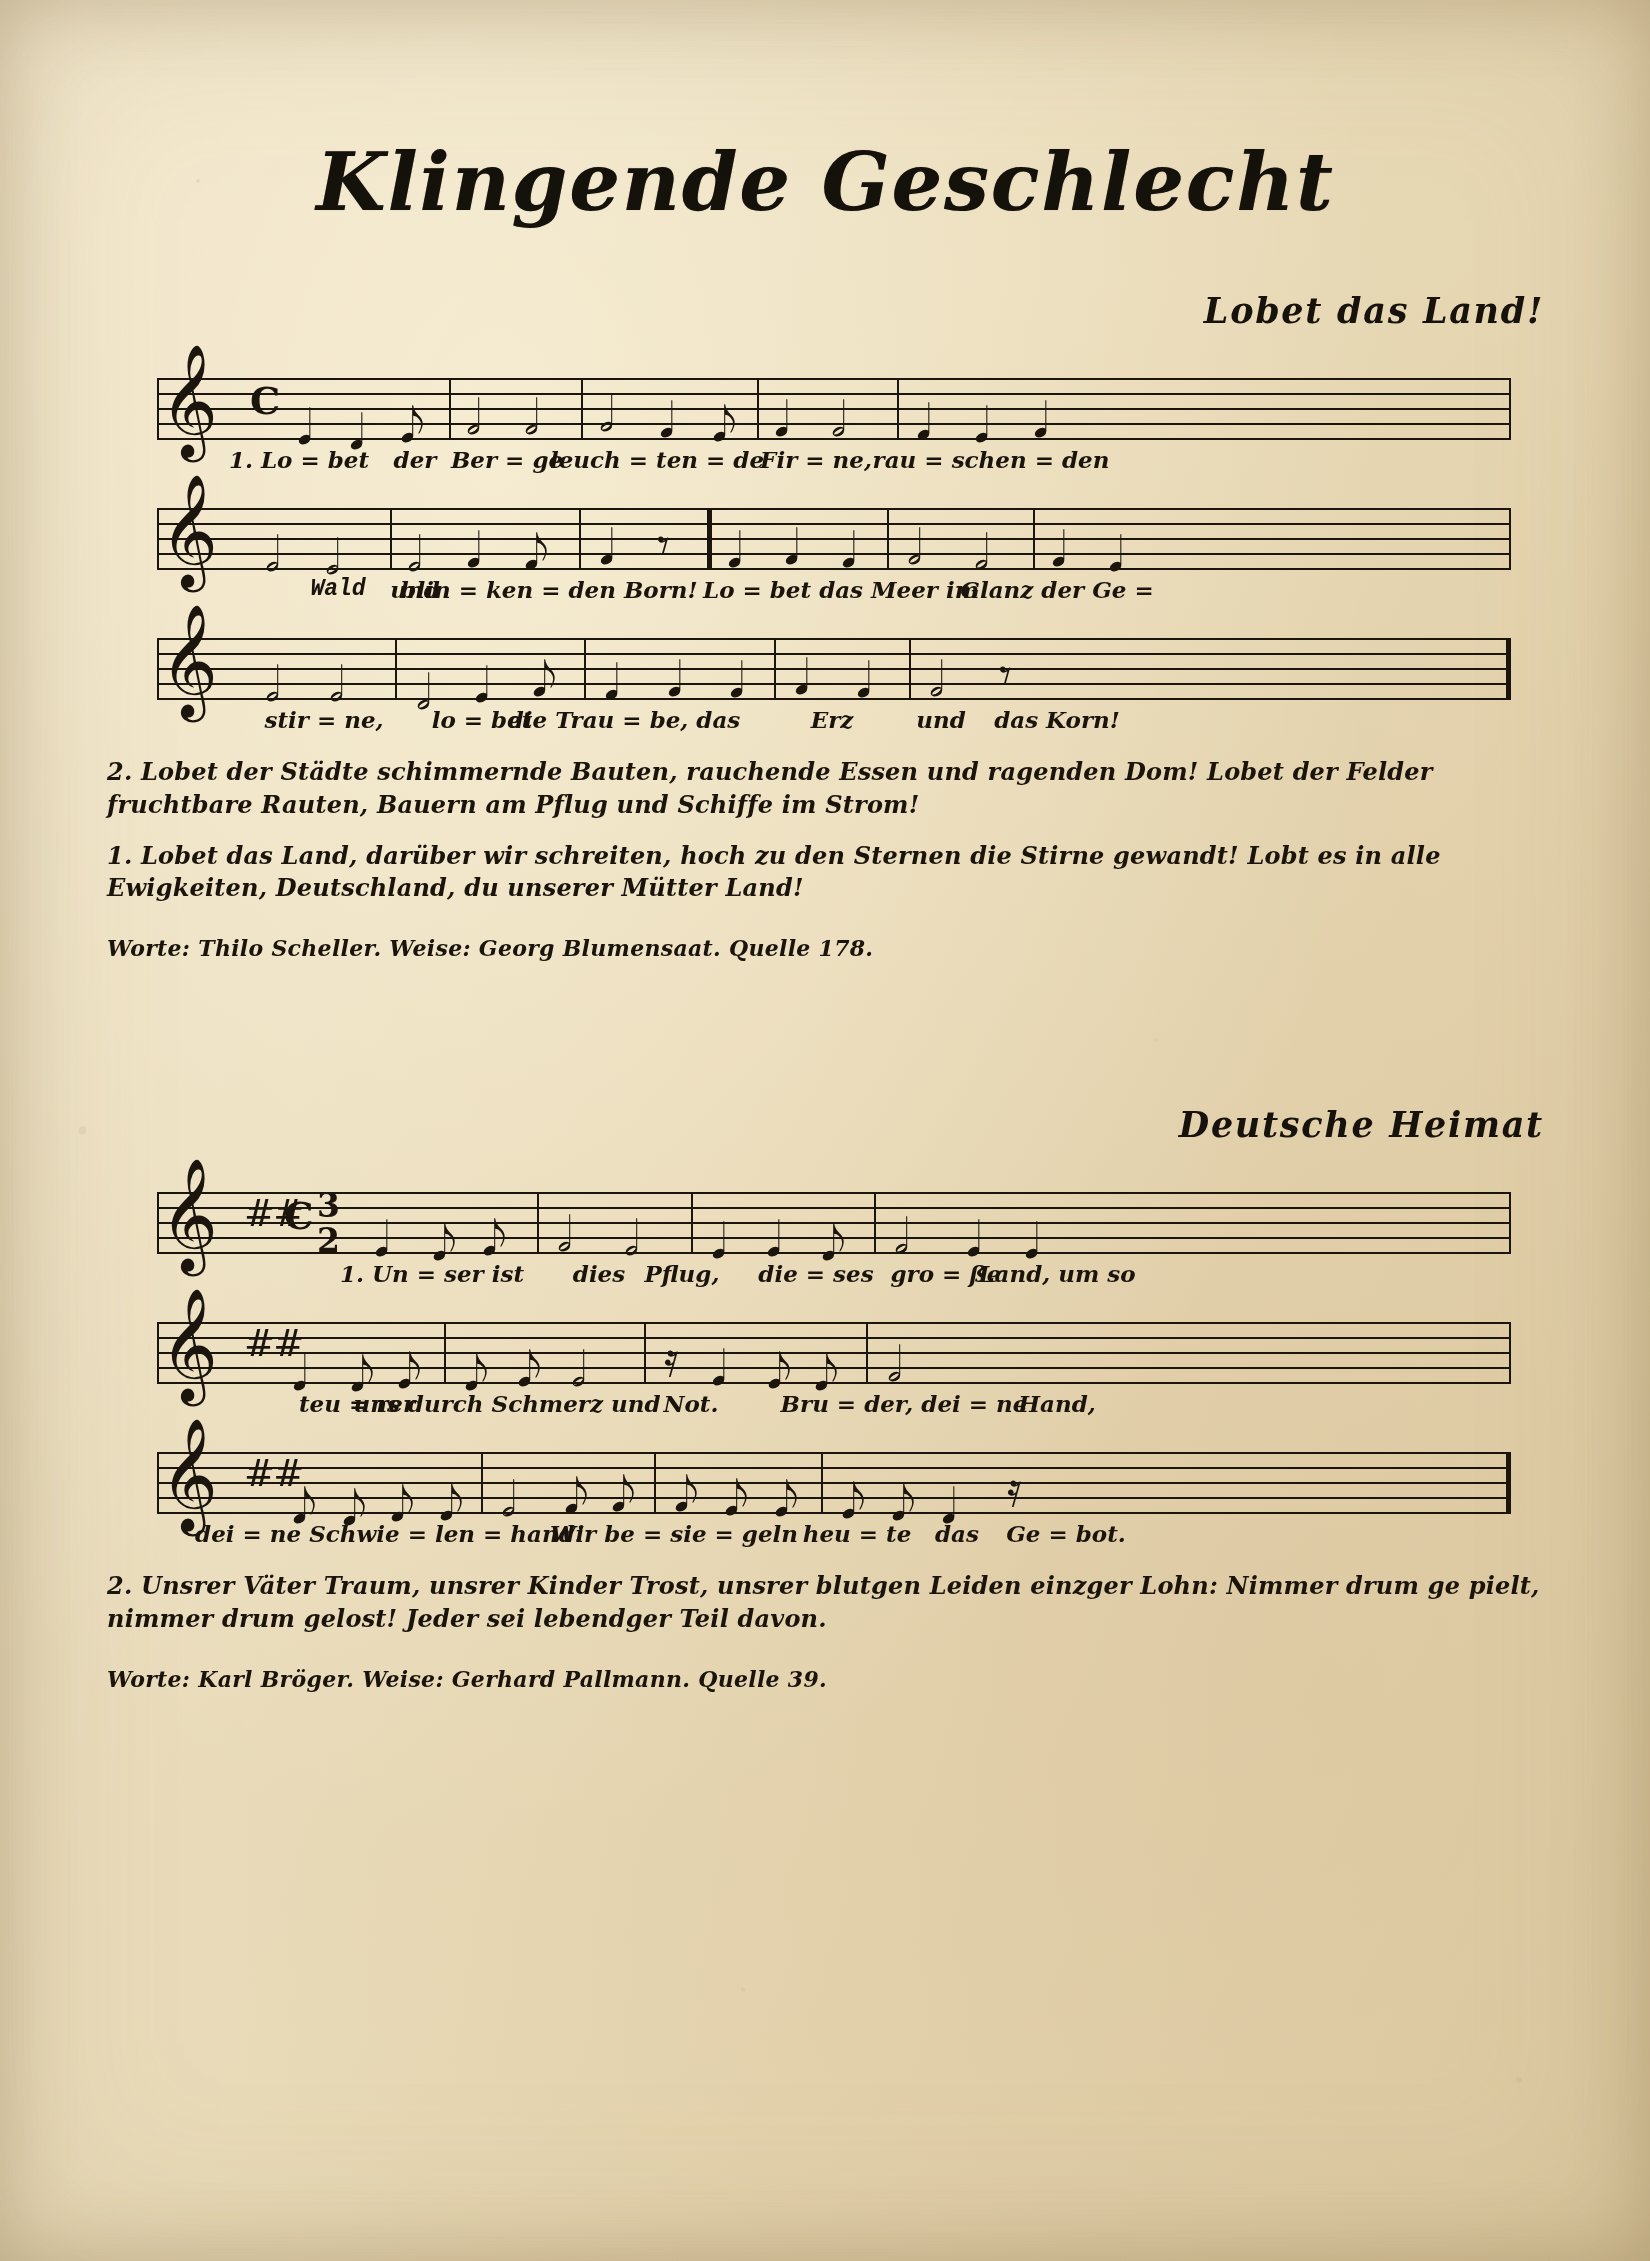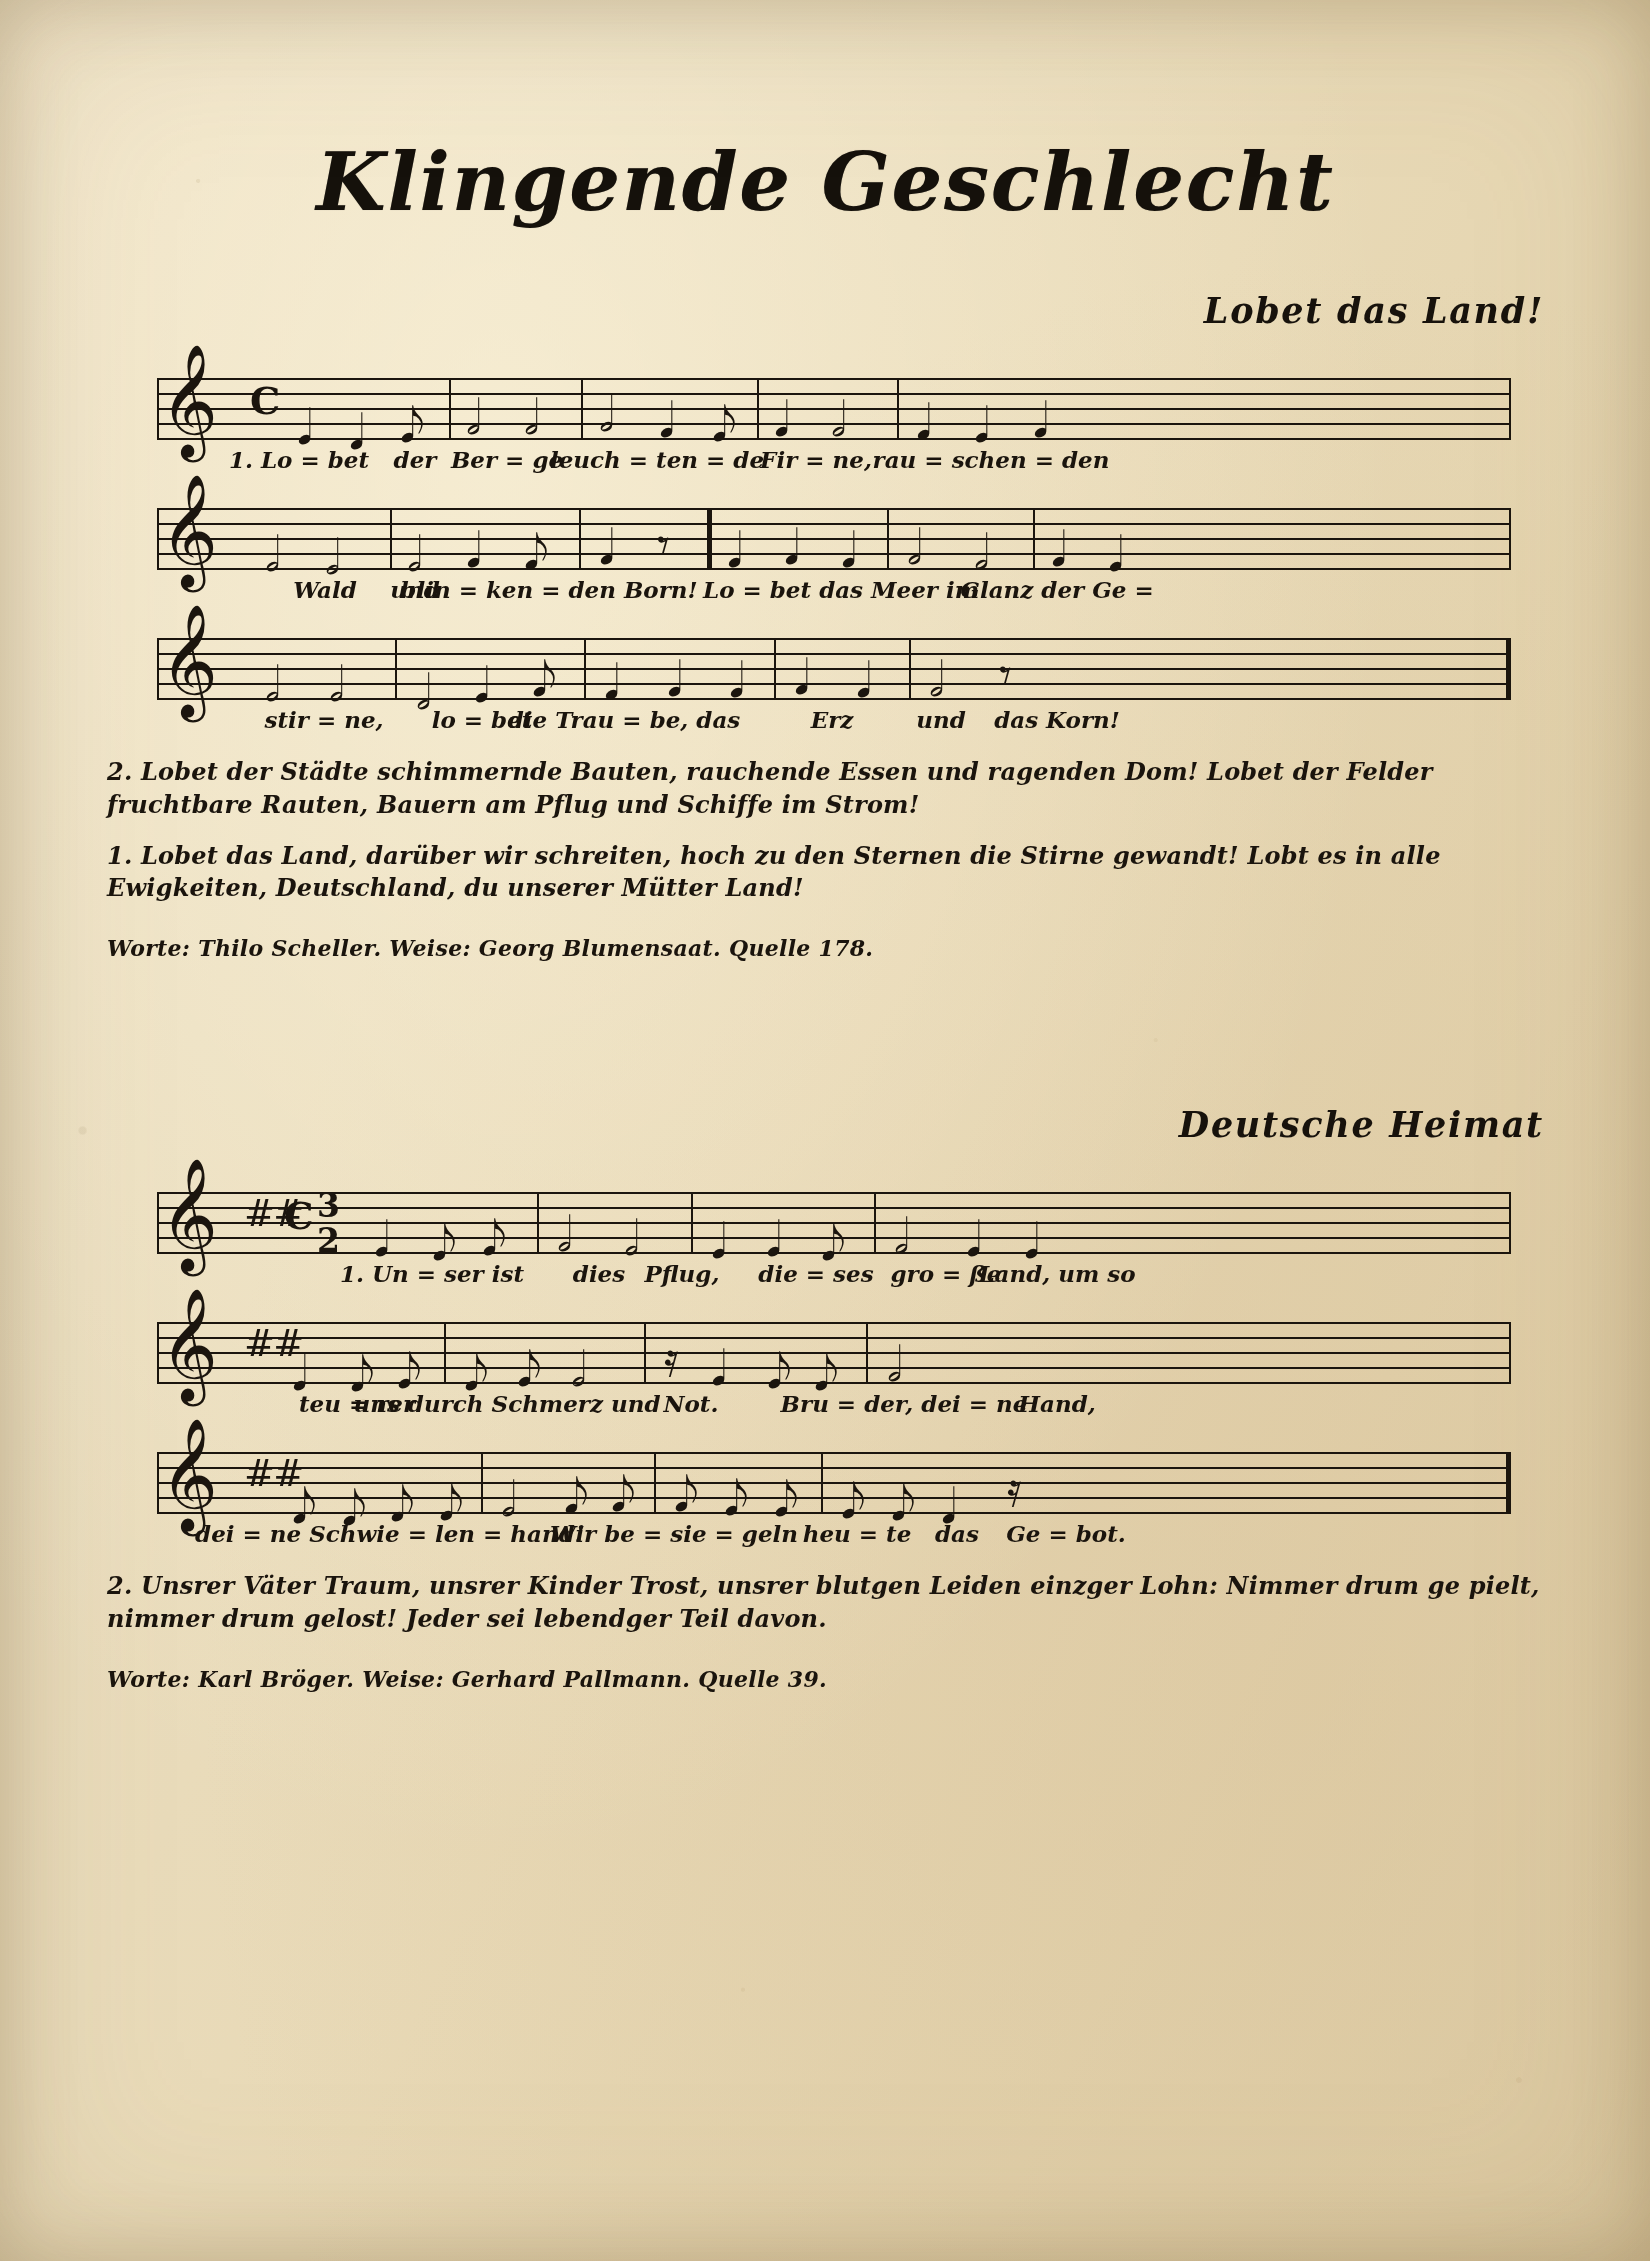--- a/index.html
+++ b/index.html
@@ -249,21 +249,21 @@
           <div class="note" style="left:677px;top:40px;">𝅘𝅥</div>
           <div class="note" style="left:734px;top:43px;">𝅘𝅥</div>
           <div class="barline" style="left:780px;"></div>
           <div class="note" style="left:800px;top:40px;">𝅗𝅥</div>
           <div class="note" style="left:867px;top:45px;">𝅗𝅥</div>
           <div class="barline" style="left:926px;"></div>
           <div class="note" style="left:944px;top:42px;">𝅘𝅥</div>
           <div class="note" style="left:1001px;top:47px;">𝅘𝅥</div>
           <div class="barline" style="right:33px;"></div>
           <div class="lyricline">
-            <div class="syl" style="left:168px;">Wald</div>
+            <div class="syl" style="left:181px;font-family:Liberation Mono, monospace;">Wald</div>
             <div class="syl" style="left:258px;">und</div>
             <div class="syl" style="left:392px;">blin = ken = den Born!</div>
             <div class="syl" style="left:684px;">Lo = bet das Meer im</div>
             <div class="syl" style="left:900px;">Glanz der Ge =</div>
           </div>
         </div>
 
         <div class="stave">
           <div class="lines"></div>
           <div class="barline" style="left:50px;"></div>

